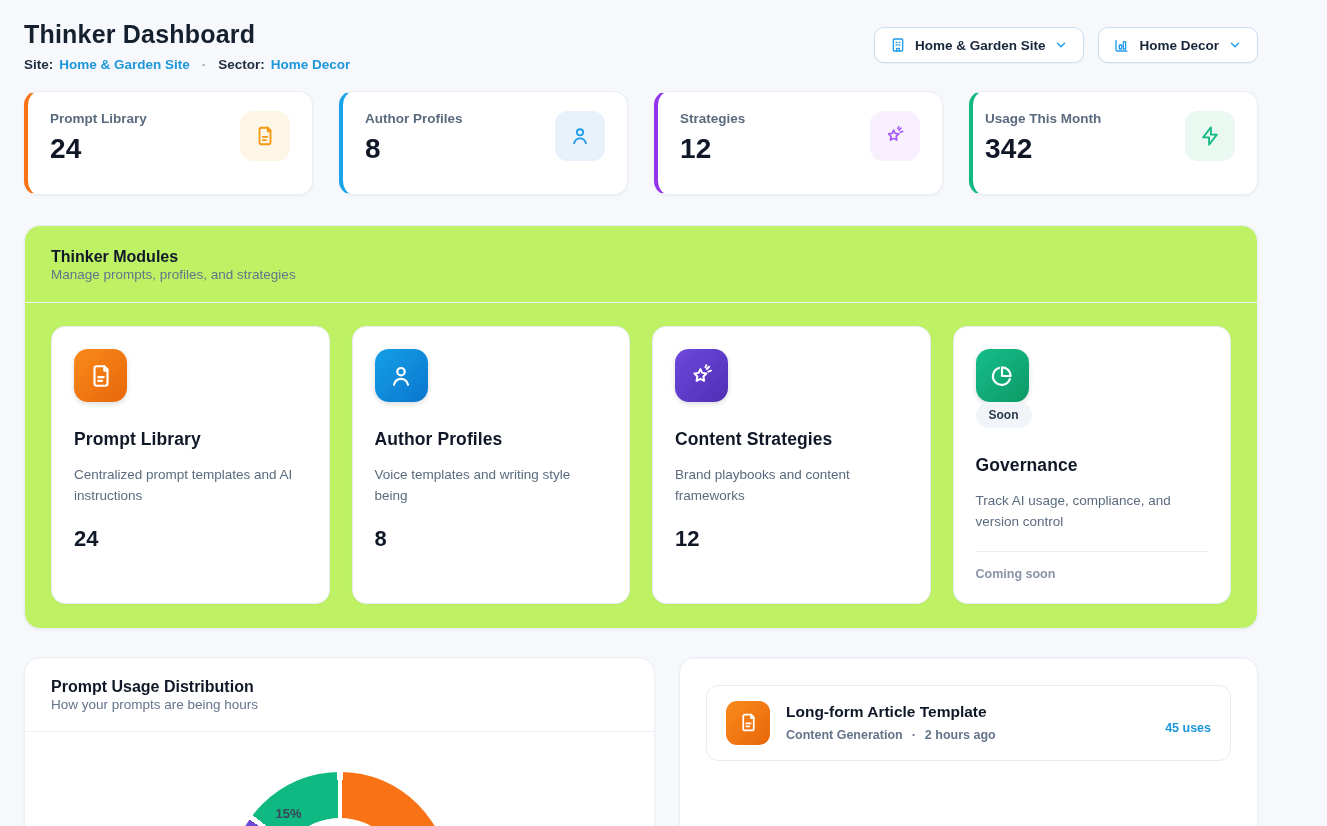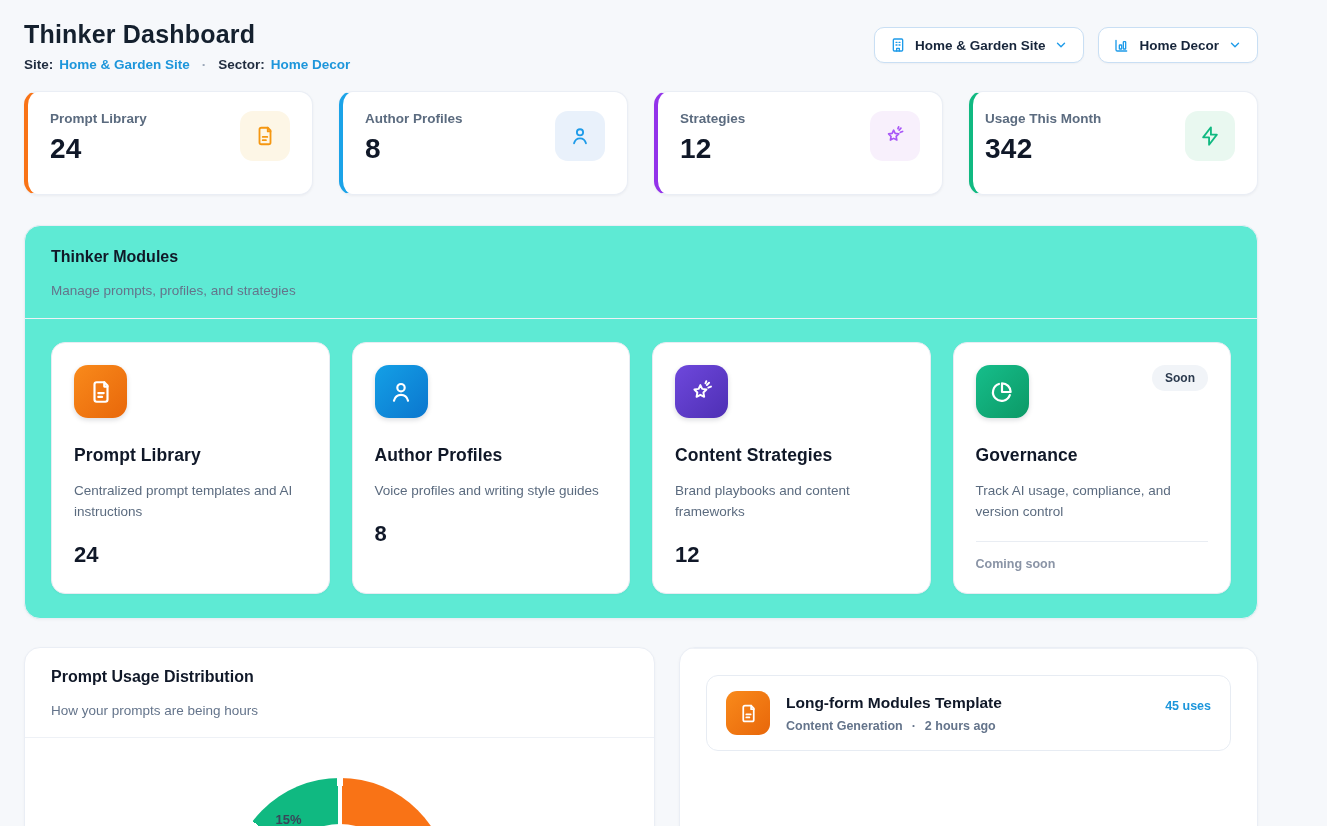--- a/index.html
+++ b/index.html
@@ -33,31 +33,31 @@
   .stat-card {
     background:#fff; border:1px solid #EAEEF5; border-left-width:4px; border-radius:14px;
     height:104px; padding:19px 22px; display:flex; justify-content:space-between;
     box-shadow:0 1px 3px rgba(15,23,42,.05);
   }
   .stat-label { font-size:13.5px; color:#5B6B7F; font-weight:600; }
   .stat-value { font-size:28px; font-weight:800; color:#101828; margin-top:7px; letter-spacing:.3px; }
   .stat-icon-box { width:50px; height:50px; border-radius:13px; display:flex; align-items:center; justify-content:center; }
 
   
-  .section-card { background:#5eead4; border:1px solid #EAEEF5; border-radius:16px; margin-top:30px; box-shadow:0 1px 3px rgba(15,23,42,.04); }
+  .section-card { background:#bef264; border:1px solid #EAEEF5; border-radius:16px; margin-top:30px; box-shadow:0 1px 3px rgba(15,23,42,.04); }
   .section-head { padding:22px 26px 20px; }
   .section-title { font-size:16px; font-weight:700; color:#101828; }
-  .section-sub { font-size:13.5px; color:#64748B; margin-top:17px; font-weight:500; }
+  .section-sub { font-size:13.5px; color:#64748B; margin-top:1px; font-weight:500; }
   .section-divider { border-top:1px solid #EEF1F6; }
   .modules-body { padding:23px 26px 24px; display:grid; grid-template-columns:repeat(4,1fr); gap:22px; }
   .module-card {
     border:1px solid #E7ECF3; border-radius:14px; padding:22px; min-height:252px;
     background:#fff; cursor:pointer; position:relative; box-shadow:0 1px 2px rgba(15,23,42,.03);
   }
-  .module-top { display:flex; justify-content:space-between; align-items:flex-start; }
+  .module-top { display:flex; justify-content:space-between; align-items:flex-start;flex-direction:column; }
   .module-icon { width:53px; height:53px; border-radius:14px; display:flex; align-items:center; justify-content:center; color:#fff; box-shadow:0 2px 5px rgba(15,23,42,.15); }
   .module-title { font-size:17.5px; font-weight:800; color:#101828; margin-top:27px; letter-spacing:.1px; }
   .module-desc { font-size:13.5px; color:#5B6B7F; line-height:1.55; margin-top:15px; font-weight:500; max-width:230px; }
   .module-count { font-size:22px; font-weight:800; color:#101828; margin-top:19px; }
   .soon-badge { background:#F1F4F8; color:#2B3A4E; font-size:12px; font-weight:700; border-radius:999px; padding:6px 13px; }
   .module-divider { border-top:1px solid #E9EDF3; margin-top:18px; }
   .coming-soon { font-size:12.5px; color:#8A94A6; margin-top:15px; font-weight:600; }
 
   
   .bottom-grid { display:grid; grid-template-columns:631px 1fr; gap:24px; margin-top:28px; }
@@ -70,21 +70,21 @@
 
   .prompts-body { padding:26px; }
   .prompt-item {
     border:1px solid #E7ECF3; border-radius:12px; padding:15px 19px;
     display:flex; align-items:center; gap:16px; cursor:pointer; background:#fff;
   }
   .prompt-icon { width:44px; height:44px; border-radius:11px; display:flex; align-items:center; justify-content:center; color:#fff; flex:none; }
   .prompt-info { flex:1; min-width:0; }
   .prompt-title { font-size:15.5px; font-weight:800; color:#101828; }
   .prompt-meta { font-size:12.5px; color:#64748B; margin-top:7px; font-weight:600; display:flex; gap:9px; align-items:flex-end; }
-  .prompt-uses { font-size:12.5px; font-weight:800; color:#1D96DB; align-self:flex-start; margin-top:8px; }
+  .prompt-uses { font-size:12.5px; font-weight:800; color:#1D96DB; align-self:flex-start; margin-top:20px; }
 </style>
 </head>
 <body>
 
 <div class="page">
 
   <div class="header-row">
     <div>
       <div class="page-title">Thinker Dashboard</div>
       <div class="breadcrumb">
@@ -213,21 +213,21 @@
       </div>
 
       <div class="module-card">
         <div class="module-icon" style="background: linear-gradient(135deg, rgb(20, 160, 230), rgb(11, 118, 206));">
           <svg width="26" height="26" viewBox="0 0 24 24" fill="none" stroke="currentColor" stroke-width="2" stroke-linecap="round" stroke-linejoin="round">
               <circle cx="12" cy="8" r="3.4"></circle>
               <path d="M5.5 20c.9-3.5 3.4-5.4 6.5-5.4s5.6 1.9 6.5 5.4"></path>
             </svg>
         </div>
         <div class="module-title">Author Profiles</div>
-        <div class="module-desc">Voice profiles and writing style guides</div>
+        <div class="module-desc">Voice templates and writing style being</div>
         <div class="module-count">8</div>
       </div>
 
       <div class="module-card">
         <div class="module-icon" style="background: linear-gradient(135deg, rgb(110, 72, 220), rgb(78, 47, 180));">
           <svg width="26" height="26" viewBox="0 0 24 24" fill="none" stroke="currentColor" stroke-width="1.8" stroke-linecap="round" stroke-linejoin="round">
               <path d="M10.5 5.6l1.7 3.5 3.9.6-2.8 2.8.7 3.9-3.5-1.8-3.5 1.8.7-3.9L5 9.7l3.9-.6z"></path>
               <line x1="16.5" y1="5.5" x2="18.5" y2="3.5"></line>
               <line x1="17.8" y1="8" x2="20.3" y2="7"></line>
               <line x1="15.2" y1="4" x2="16" y2="2"></line>
@@ -278,21 +278,21 @@
         <div class="prompt-item">
           <div class="prompt-icon" style="background: linear-gradient(135deg, rgb(249, 138, 27), rgb(232, 103, 10));">
             <svg width="21" height="21" viewBox="0 0 24 24" fill="none" stroke="currentColor" stroke-width="2" stroke-linecap="round" stroke-linejoin="round">
                 <path d="M15 3H8a2 2 0 0 0-2 2v14a2 2 0 0 0 2 2h8a2 2 0 0 0 2-2V6z"></path>
                 <polyline points="15 3 15 7 18 7"></polyline>
                 <line x1="9.5" y1="13" x2="14.5" y2="13"></line>
                 <line x1="9.5" y1="16.5" x2="13" y2="16.5"></line>
               </svg>
           </div>
           <div class="prompt-info">
-            <div class="prompt-title">Long-form Modules Template</div>
+            <div class="prompt-title">Long-form Article Template</div>
             <div class="prompt-meta">
               <span>Content Generation</span>
               <span>·</span>
               <span>2 hours ago</span>
             </div>
           </div>
           <span class="prompt-uses">45 uses</span>
         </div>
       </div>
     </div>

